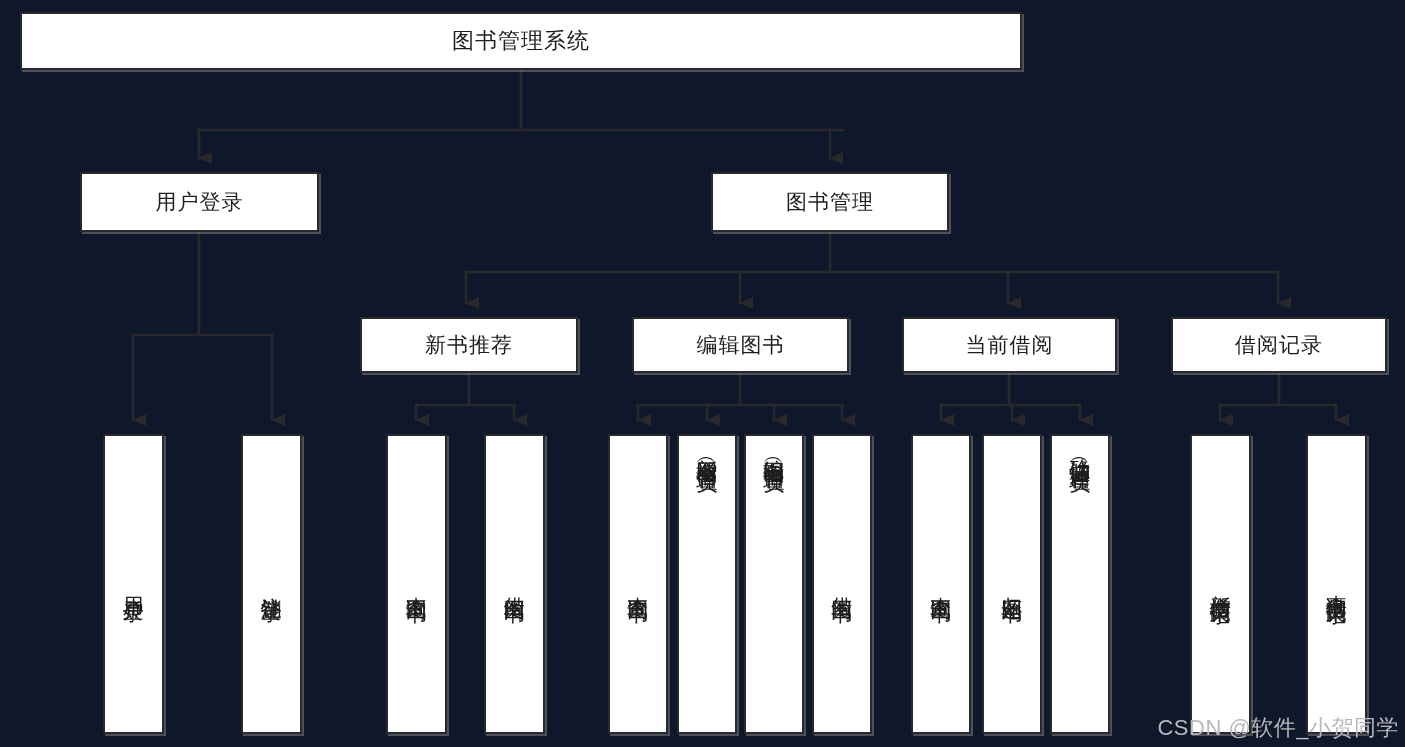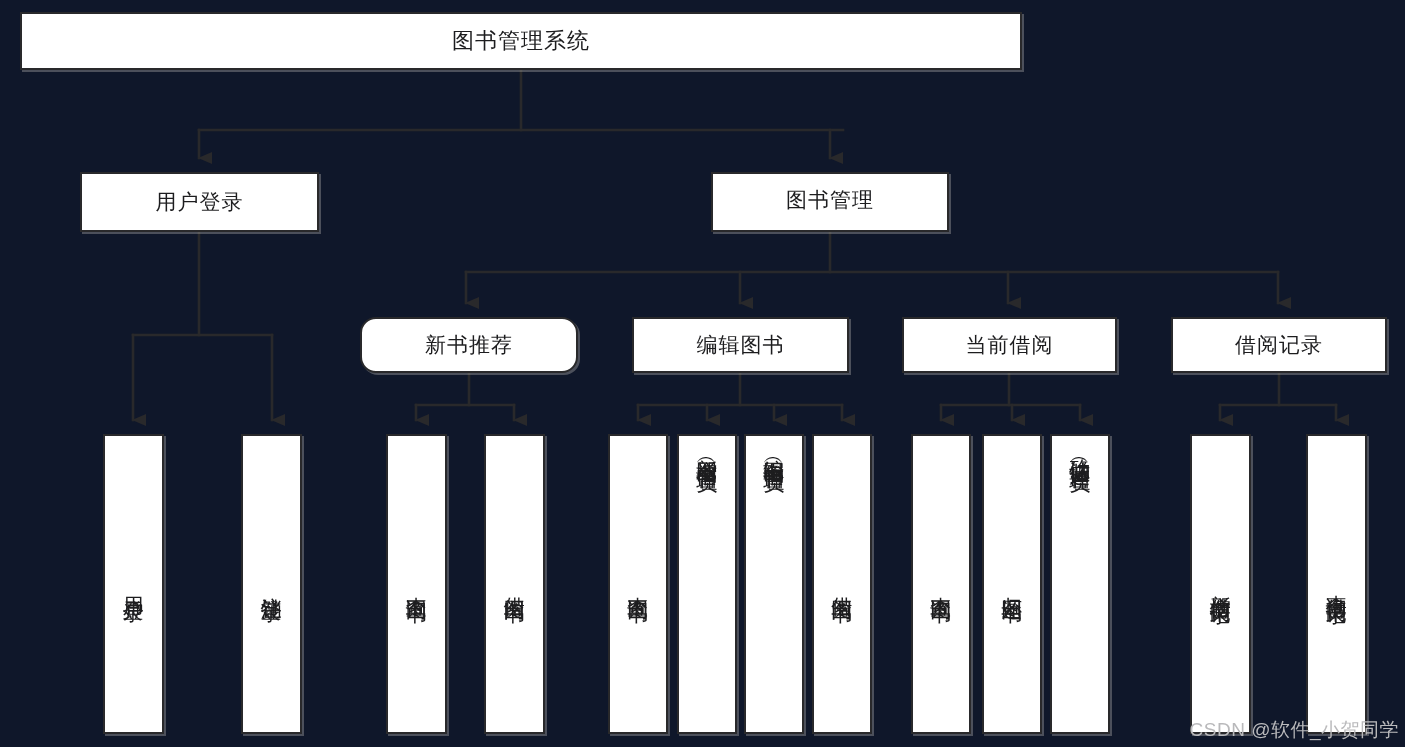--- a/index.html
+++ b/index.html
@@ -60,21 +60,21 @@
     text-align: left;
   }
   .vert.centered {
     align-items: center;
     padding-top: 0;
   }
   #watermark {
     position: absolute;
     right: 6px;
     bottom: 4px;
-    font-size: 19px;
+    font-size: 22px;
     color: #b9b9bb;
     letter-spacing: 0.5px;
     white-space: nowrap;
   }
 </style>
 </head>
 <body>
 
 <div id="canvas">
 
@@ -128,25 +128,25 @@
     </g>
   </svg>
 
   <div class="node horiz root" style="left:20px; top:12px; width:1002px; height:58px;">
     <span>图书管理系统</span>
   </div>
 
   <div class="node horiz" style="left:80px; top:172px; width:239px; height:60px;">
     <span>用户登录</span>
   </div>
-  <div class="node horiz" style="left:711px; top:172px; width:238px; height:60px;font-family:Liberation Mono, monospace;">
+  <div class="node horiz" style="left:711px; top:172px; width:238px; height:60px;">
     <span>图书管理</span>
   </div>
 
-  <div class="node horiz" style="left:360px; top:317px; width:218px; height:56px;border-radius:16px;">
+  <div class="node horiz" style="left:360px; top:317px; width:218px; height:56px;">
     <span>新书推荐</span>
   </div>
   <div class="node horiz" style="left:632px; top:317px; width:217px; height:56px;">
     <span>编辑图书</span>
   </div>
   <div class="node horiz" style="left:1171px; top:317px; width:216px; height:56px;">
     <span>借阅记录</span>
   </div>
   <div class="node horiz" style="left:902px; top:317px; width:215px; height:56px;">
     <span>当前借阅</span>

